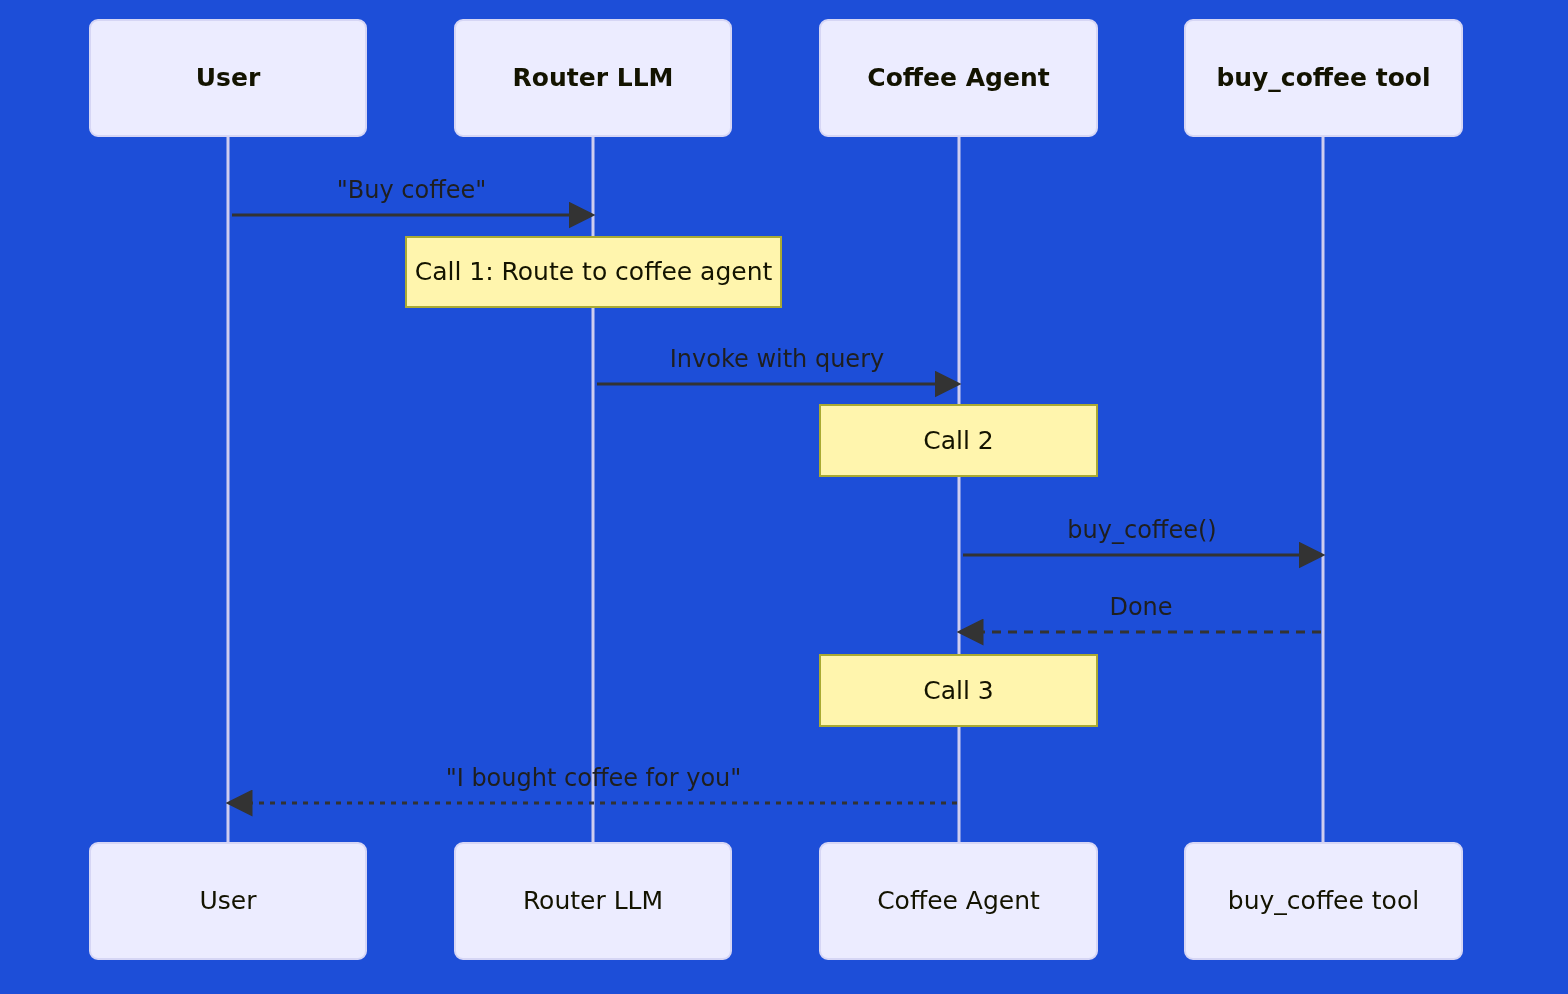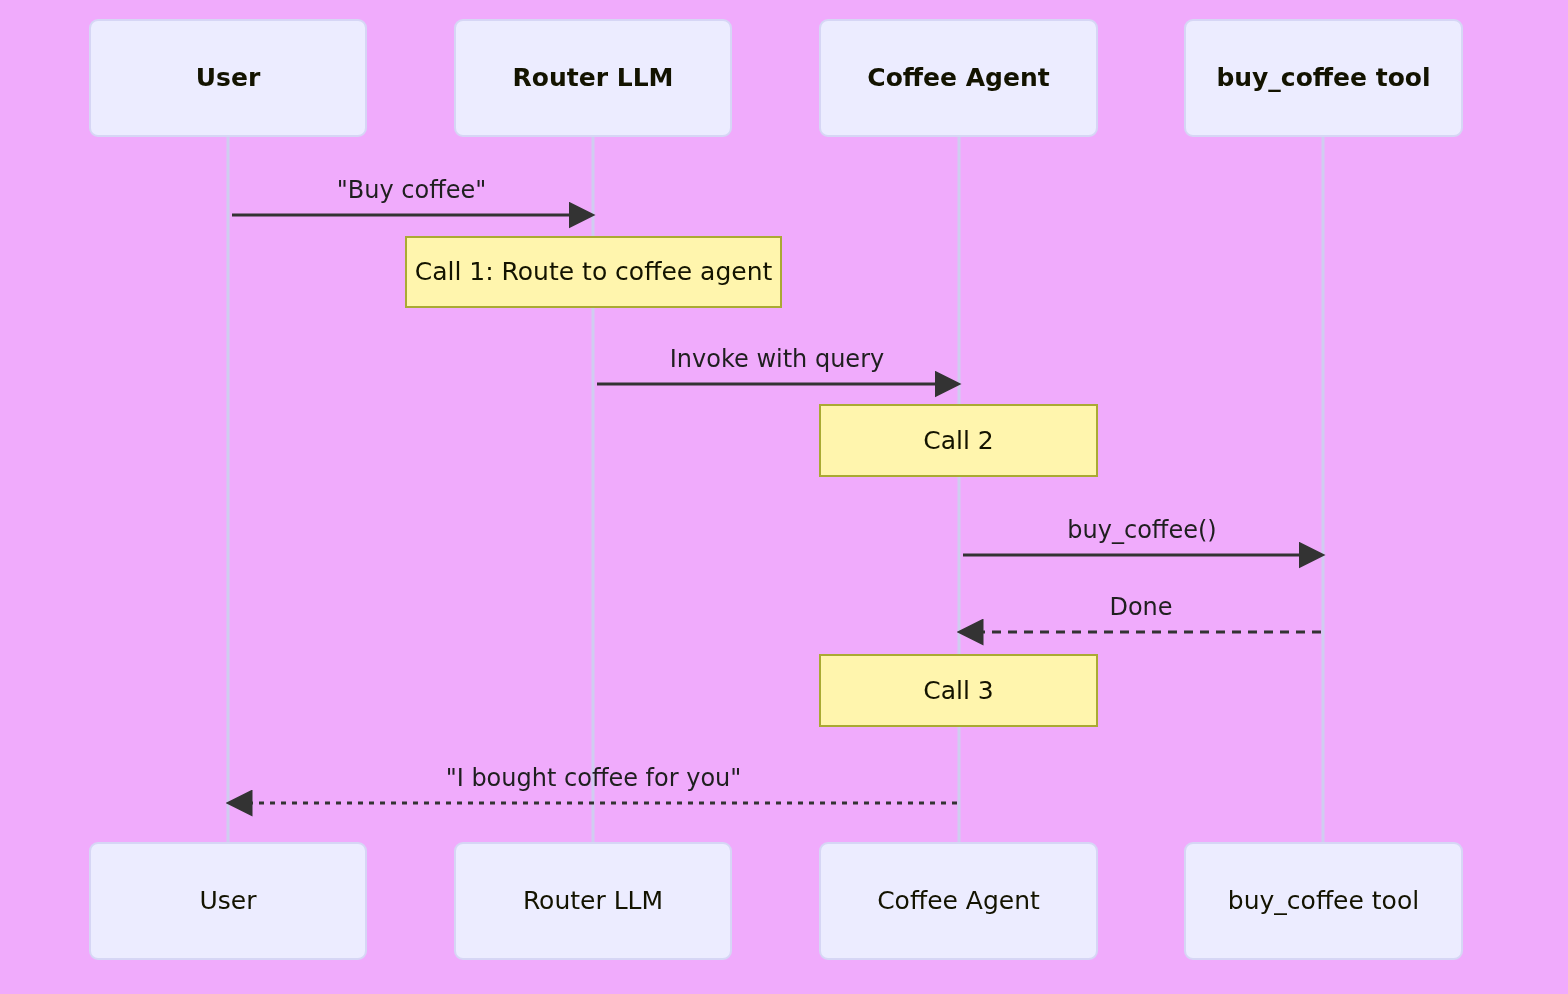--- a/index.html
+++ b/index.html
@@ -8,21 +8,21 @@
     padding: 0;
     background: #ffffff;
   }
   body {
     font-family: "DejaVu Sans", "Liberation Sans", sans-serif;
   }
   #diagram-root {
     position: relative;
     width: 1568px;
     height: 994px;
-    background: #f0abfc;
+    background: #1d4ed8;
     overflow: hidden;
   }
   #diagram-svg {
     position: absolute;
     top: 0;
     left: 0;
     width: 1568px;
     height: 994px;
     display: block;
   }

